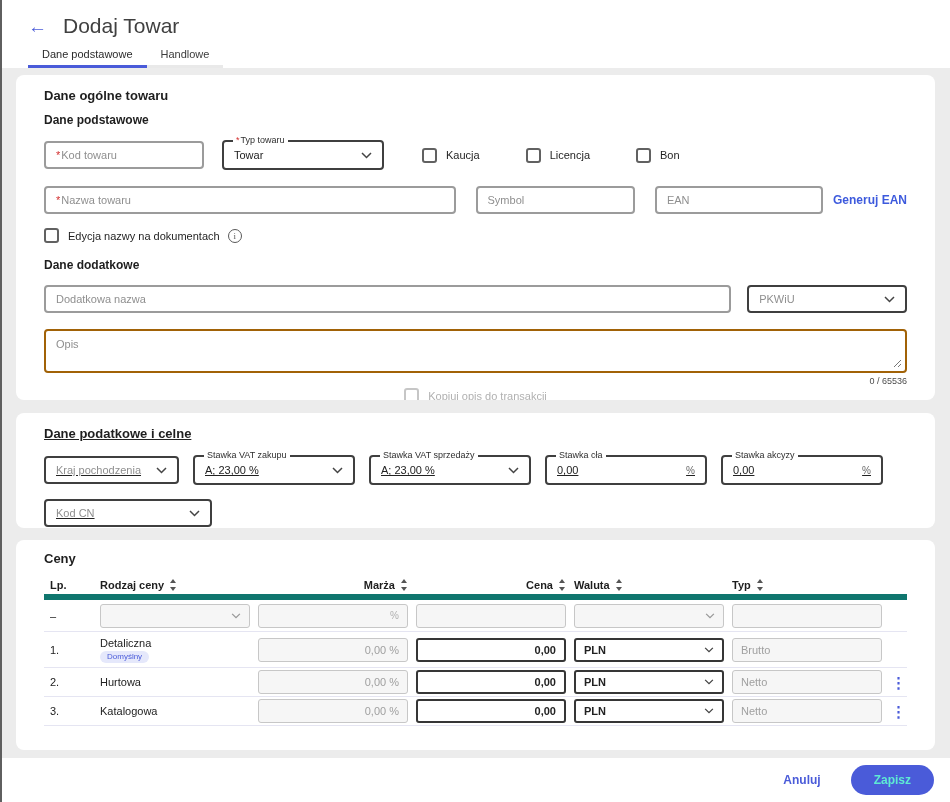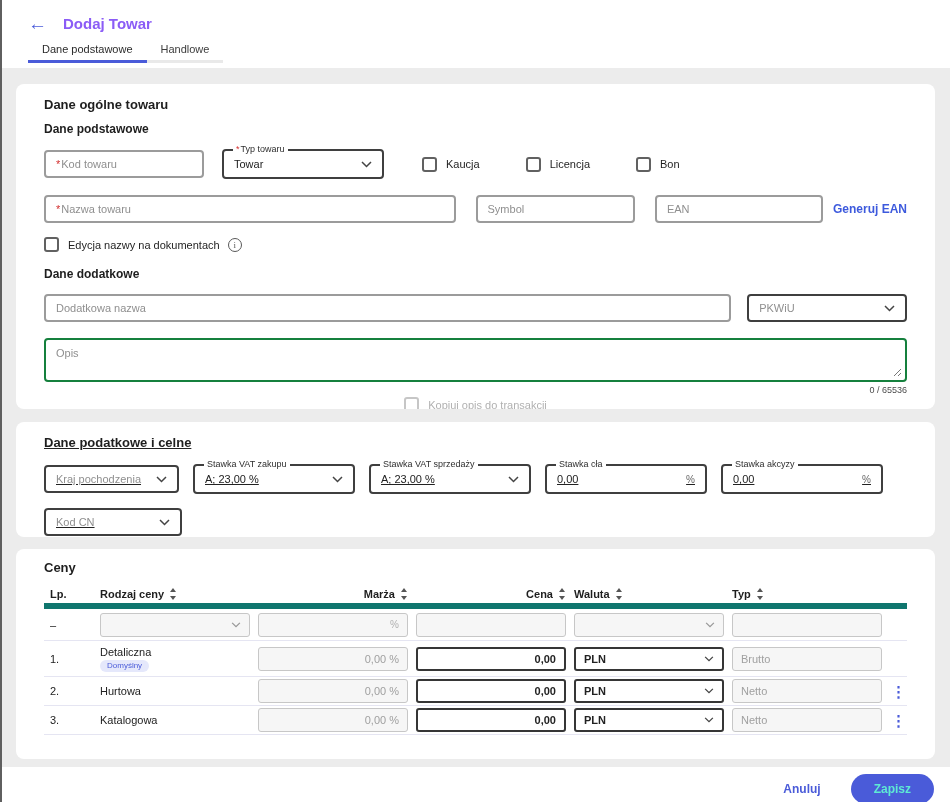--- a/index.html
+++ b/index.html
@@ -8,28 +8,28 @@
     font-family:"Liberation Sans", sans-serif;
     background:#ececec;
     border-left:2px solid #5f5f5f;
     overflow:hidden;
     color:#222;
   }
   
   .header { background:#fff; height:68px; padding:14px 0 0 26px; }
   .title-row { display:flex; align-items:center; gap:16px; }
   .back { color:#4a5bd9; font-size:19px; cursor:pointer; line-height:1; }
-  .page-title { font-size:15px; font-weight:bold; color:#8b5cf6; }
+  .page-title { font-size:21px; font-weight:normal; color:#404040; }
   .tabs { display:flex; margin-top:7px; }
   .tab { font-size:11px; color:#2b2b2b; padding:3px 14px 5px 14px; border-bottom:3px solid transparent; cursor:pointer; }
   .tab.active { border-bottom-color:#4a5bd9; }
   .tab.inactive { border-bottom-color:#e9e9e9; color:#3c3c3c; }
   
   .card { background:#fff; border-radius:8px; margin-left:14px; margin-right:15px; padding:13px 28px; overflow:hidden; }
-  .card1 { margin-top:16px; height:325px; }
+  .card1 { margin-top:7px; height:325px; }
   .card2 { margin-top:13px; height:115px;text-decoration:underline; }
   .card3 { margin-top:12px; height:210px; margin-bottom:8px; }
   .sec-title { font-size:13px; font-weight:bold; color:#1e1e1e; }
   .sub-title { font-size:12px; font-weight:bold; color:#1e1e1e; }
   
   .row { display:flex; align-items:center; }
   .fld { position:relative; display:flex; align-items:center; border:2px solid #9b9b9b; border-radius:4px; height:28px; padding:0 10px; background:#fff; font-size:11px; cursor:text; }
   .fld.dark { border-color:#3f3f3f; cursor:pointer; }
   .fld.labeled { height:30px; }
   .flabel { position:absolute; top:-6px; left:9px; background:#fff; padding:0 3px; font-size:9px; color:#2f2f2f; line-height:1; display:flex; white-space:nowrap; }
@@ -41,21 +41,21 @@
   .link { color:#3d5add; font-size:12px; font-weight:bold; cursor:pointer; white-space:nowrap; }
   
   .check { display:flex; align-items:center; gap:9px; cursor:pointer; }
   .cb { width:15px; height:15px; border:2px solid #616161; border-radius:3px; background:#fff; flex:none; }
   .cbl { font-size:11px; color:#1f1f1f; white-space:nowrap; }
   .check.disabled .cb { border-color:#c6c6c6; }
   .check.disabled .cbl { color:#b1b1b1; }
   .info { width:14px; height:14px; border:1px solid #595959; border-radius:50%; display:inline-flex; align-items:center; justify-content:center; font-size:9px; color:#595959; margin-left:8px; cursor:pointer; }
   .info i { font-style:normal; font-family:"Liberation Serif", serif; }
   
-  .area { position:relative; border:2px solid #15803d; border-radius:4px; height:44px; padding:7px 10px; font-size:11px; background:#fff; cursor:text; }
+  .area { position:relative; border:2px solid #a16207; border-radius:4px; height:44px; padding:7px 10px; font-size:11px; background:#fff; cursor:text; }
   .resize { position:absolute; right:3px; bottom:3px; cursor:nwse-resize; display:flex; }
   .counter { text-align:right; font-size:9px; color:#4a4a4a; margin-top:3px; }
   
   .prow { display:grid; grid-template-columns:48px 150px 150px 150px 150px 150px 1fr; column-gap:8px; align-items:center; }
   .phead { height:24px; border-bottom:6px solid #0f766e; }
   .hcell { display:flex; align-items:center; gap:5px; font-size:11px; font-weight:bold; color:#1e1e1e; }
   .hcell.rt { justify-content:flex-end; }
   .sort { display:flex; cursor:pointer; }
   .pline { border-bottom:1px solid #e5e5f2; }
   .lpcell { font-size:11px; color:#222; padding-left:6px; }
@@ -235,21 +235,21 @@
     <div class="fld dark labeled" style="width:162px;">
       <span class="flabel">
           <span>Stawka akcyzy</span>
         </span>
       <span class="val">0,00</span>
       <span class="sfx">%</span>
     </div>
   </div>
 
   <div class="row mt14">
-    <div class="fld dark" style="width:138px;">
+    <div class="fld dark" style="width:168px;">
       <span class="ph">Kod CN</span>
       <span class="chev">
           <svg width="11" height="7" viewBox="0 0 11 7">
             <path d="M1 1 L5.5 5.5 L10 1" fill="none" stroke="#444" stroke-width="1.5"></path>
           </svg>
         </span>
     </div>
   </div>
 </div>
 

